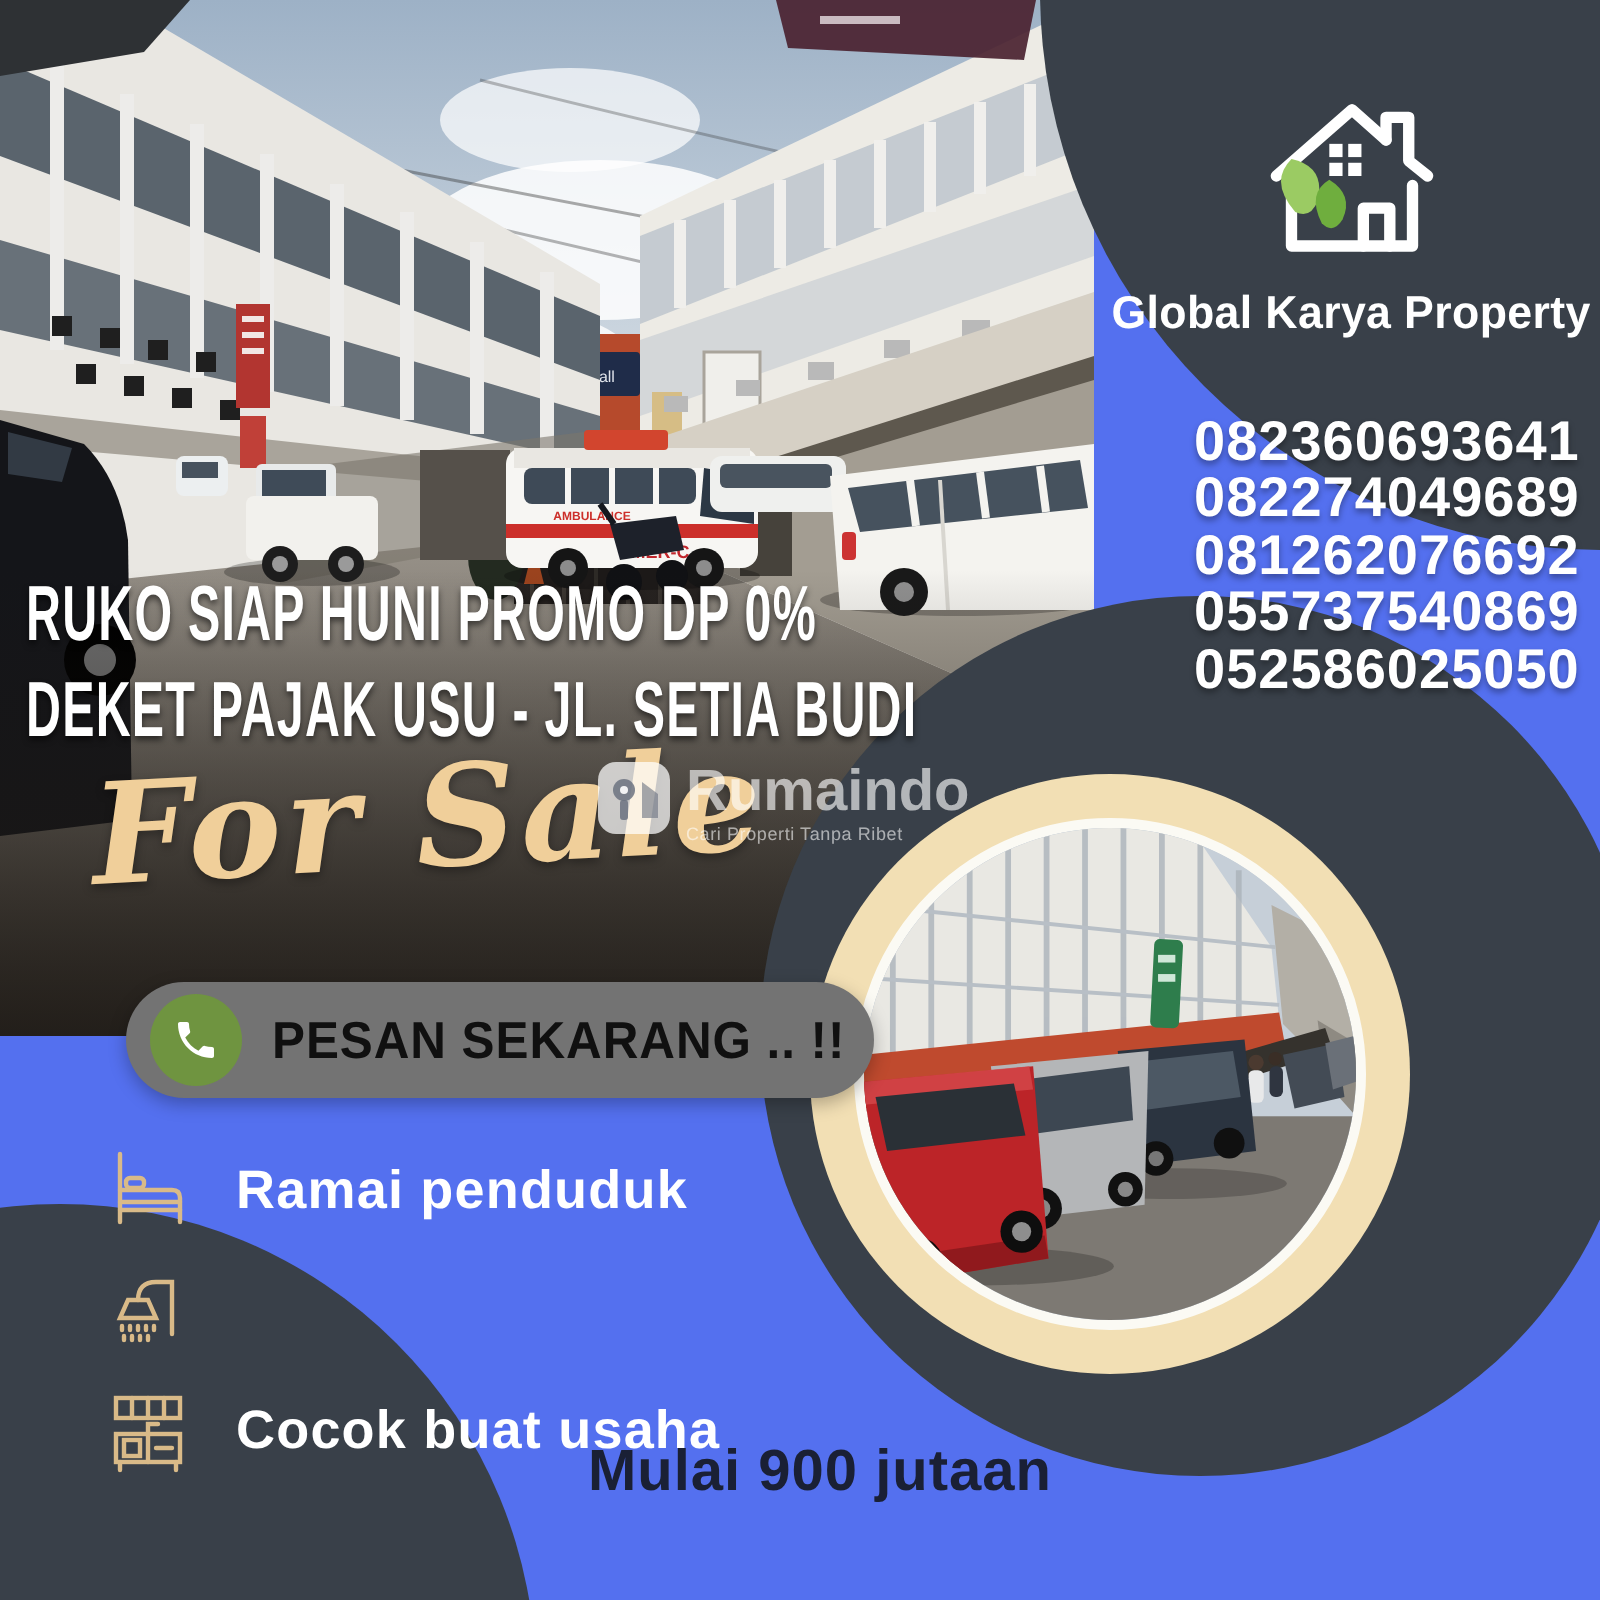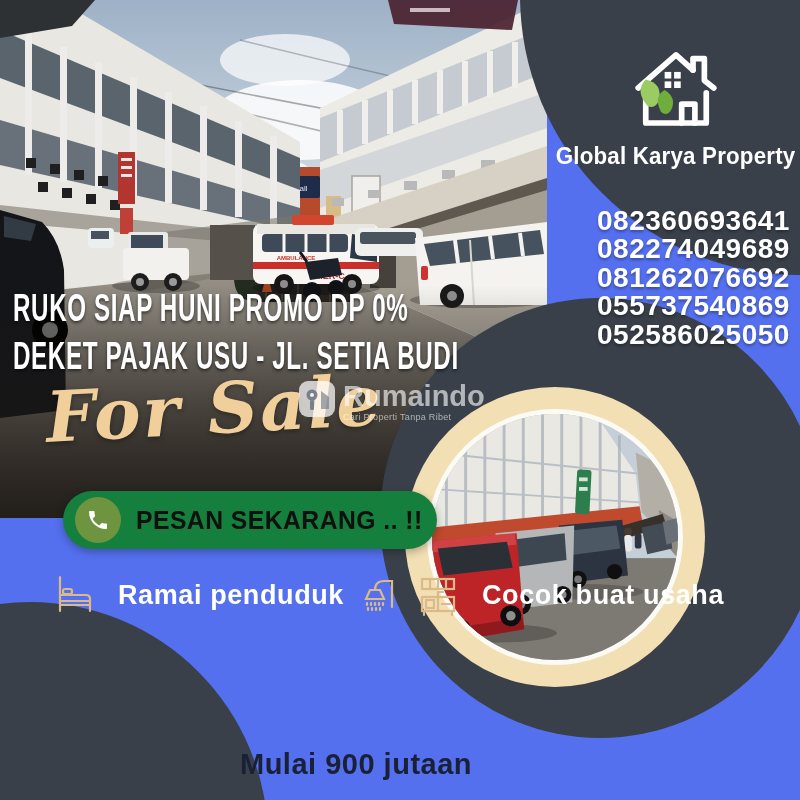--- a/index.html
+++ b/index.html
@@ -33,42 +33,42 @@
   
   .watermark{left:299px;top:381px;z-index:5;display:flex;gap:8px;align-items:flex-start;}
   .wm-text .wm-name{font-size:29px;line-height:30px;font-weight:800;color:rgba(255,255,255,.62);}
   .wm-text .wm-tag{font-size:9px;color:rgba(255,255,255,.58);margin-top:1px;letter-spacing:.3px;}
   
   .ring{left:405px;top:387px;width:300px;height:300px;border-radius:50%;
     background:var(--tan,#f2dfb4);z-index:6;display:flex;align-items:center;justify-content:center;}
   .ring-photo{width:256px;height:256px;border-radius:50%;border:5px solid #fbfaf4;overflow:hidden;background:#c6cfd8;}
   .ring-photo svg{display:block;width:246px;height:246px;}
   
-  .cta{left:63px;top:491px;width:374px;height:58px;border-radius:30px;background:#15803d;
+  .cta{left:63px;top:491px;width:374px;height:58px;border-radius:30px;background:#737373;
     z-index:7;display:flex;align-items:center;box-shadow:0 3px 9px rgba(0,0,0,.28);cursor:pointer;border:none;}
   .cta-circle{width:46px;height:46px;margin-left:6px;border-radius:50%;background:var(--green,#6f9440);
     display:flex;align-items:center;justify-content:center;flex:none;}
   .cta-label{margin-left:15px;font-size:26px;font-weight:800;color:#101010;white-space:nowrap;
     transform:scaleX(.95);transform-origin:0 50%;letter-spacing:.5px;}
   
-  .features{left:52px;top:572px;z-index:7;display:flex;gap:14px;}
+  .features{left:52px;top:572px;z-index:7;display:flex;flex-direction:column;gap:14px;}
   .feature{display:flex;align-items:center;height:46px;}
   .f-icon{width:44px;height:44px;flex:none;}
   .f-label{margin-left:22px;font-size:27px;font-weight:600;color:#fff;letter-spacing:.6px;white-space:nowrap;}
   
   .logo{left:540px;top:36px;width:272px;z-index:7;display:flex;flex-direction:column;align-items:center;}
   .logo svg{width:116px;height:104px;}
   .brand{margin-top:3px;font-size:23px;font-weight:700;color:#fff;white-space:nowrap;
     transform:scaleX(.97);letter-spacing:.2px;}
   
   .phones{left:597px;top:207px;z-index:7;}
   .phone{font-size:28px;line-height:28.4px;font-weight:700;color:#fff;letter-spacing:.5px;
     text-shadow:0 2px 3px rgba(0,0,0,.35);}
   
-  .price{left:240px;top:748px;width:340px;font-size:29px;font-weight:800;
+  .price{left:240px;top:720px;width:340px;text-align:center;font-size:29px;font-weight:800;
     color:var(--price_text,#1a2035);letter-spacing:.5px;z-index:7;}
 </style>
 </head>
 <body>
 
 <div class="canvas">
 
   <div class="abs photo-main">
     <svg width="547" height="518" viewBox="0 0 547 518">
       <defs>

